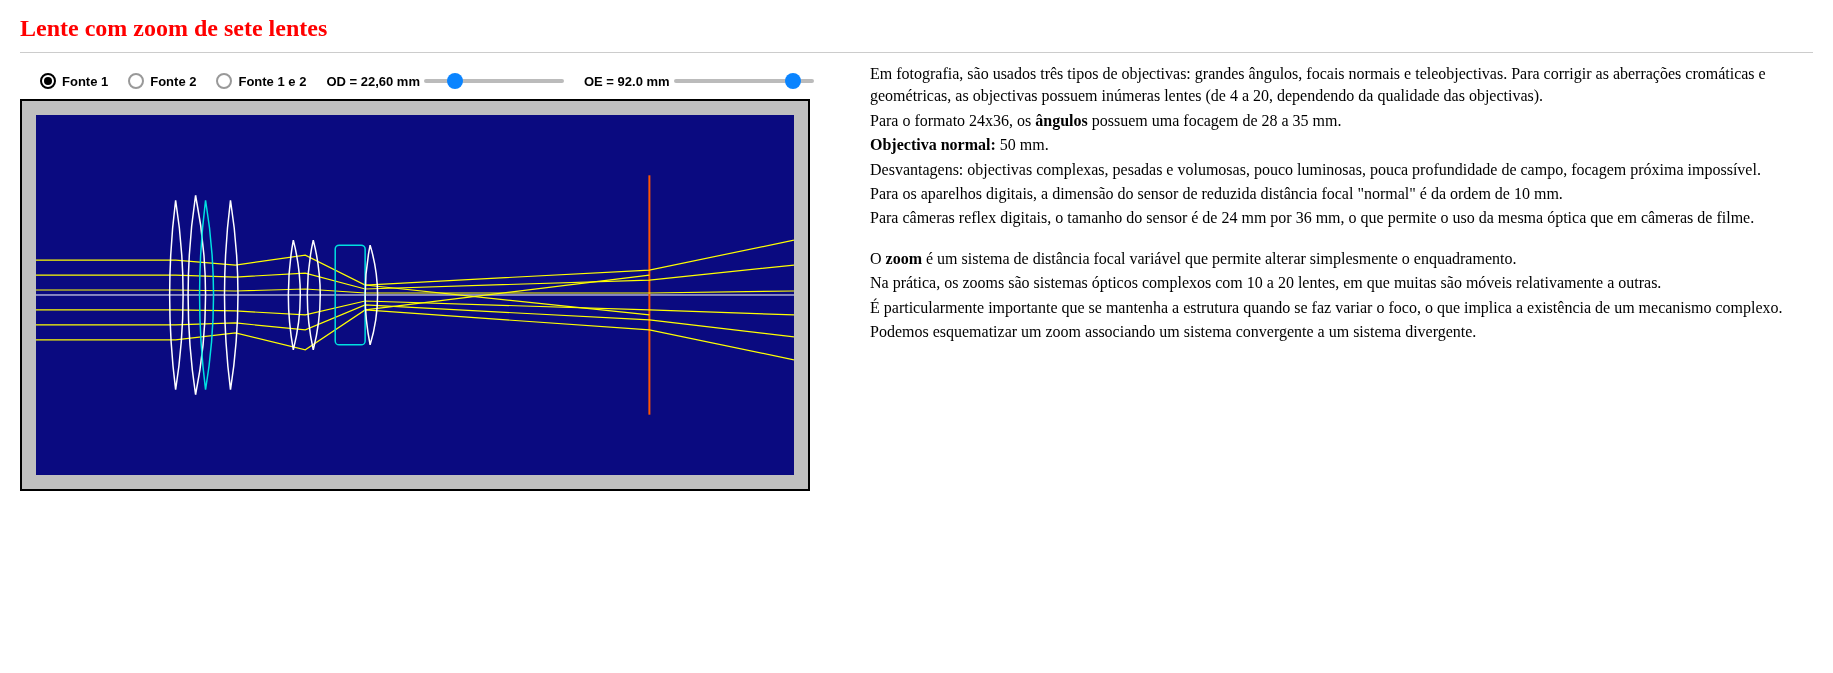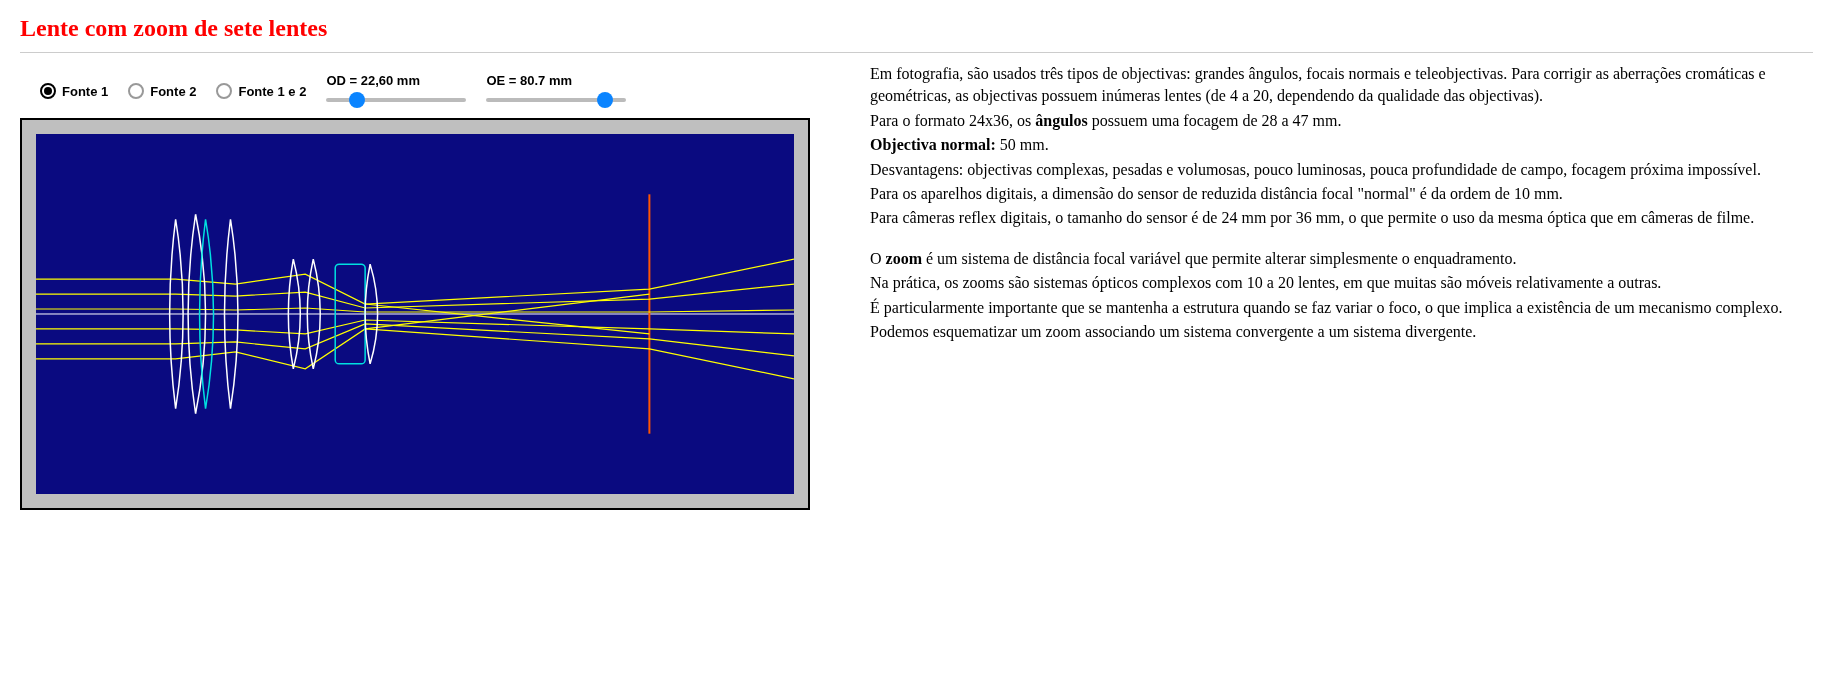--- a/index.html
+++ b/index.html
@@ -63,22 +63,22 @@
   }
   .radio.inactive .radio-circ { border-color: #999; }
   .radio-dot {
     width: 8px;
     height: 8px;
     background: #000;
     border-radius: 50%;
   }
   .slider-block {
     display: flex;
-    flex-direction: column;
-    align-items: flex-start;
+    flex-direction: row;
+    align-items: flex-end;
     gap: 4px;
   }
   .slider-label { font-weight: bold; }
   .slider {
     position: relative;
     width: 140px;
     height: 16px;
   }
   .track {
     position: absolute;
@@ -140,21 +140,21 @@
         </div>
       </div>
       <div class="slider-block">
         <div class="slider-label">OD = 22,60 mm</div>
         <div class="slider">
           <div class="track"></div>
           <div class="thumb" style="left:22%"></div>
         </div>
       </div>
       <div class="slider-block">
-        <div class="slider-label">OE = 80.7 mm</div>
+        <div class="slider-label">OE = 92.0 mm</div>
         <div class="slider">
           <div class="track"></div>
           <div class="thumb" style="left:85%"></div>
         </div>
       </div>
     </div>
 
     <div class="canvas-wrap">
       <svg class="canvas" viewBox="0 0 760 360">
         <rect x="0" y="0" width="760" height="360" fill="#0a0a80"></rect>
@@ -196,21 +196,21 @@
         </g>
         <g stroke="#ffffff" stroke-width="1.5" fill="none">
           <path d="M335,130 Q325,180 335,230 M335,130 Q350,180 335,230"></path>
         </g>
       </svg>
     </div>
   </div>
 
   <div class="right">
     <p>Em fotografia, são usados três tipos de objectivas: grandes ângulos, focais normais e teleobjectivas. Para corrigir as aberrações cromáticas e geométricas, as objectivas possuem inúmeras lentes (de 4 a 20, dependendo da qualidade das objectivas).</p>
-    <p><span>Para o formato 24x36, os </span><b>ângulos</b><span> possuem uma focagem de 28 a 47 mm.</span></p>
+    <p><span>Para o formato 24x36, os </span><b>ângulos</b><span> possuem uma focagem de 28 a 35 mm.</span></p>
     <p><b>Objectiva normal:</b><span> 50 mm.</span></p>
     <p>Desvantagens: objectivas complexas, pesadas e volumosas, pouco luminosas, pouca profundidade de campo, focagem próxima impossível.</p>
     <p>Para os aparelhos digitais, a dimensão do sensor de reduzida distância focal "normal" é da ordem de 10 mm.</p>
     <p>Para câmeras reflex digitais, o tamanho do sensor é de 24 mm por 36 mm, o que permite o uso da mesma óptica que em câmeras de filme.</p>
     <div class="para-break"></div>
     <p><span>O </span><b>zoom</b><span> é um sistema de distância focal variável que permite alterar simplesmente o enquadramento.</span></p>
     <p>Na prática, os zooms são sistemas ópticos complexos com 10 a 20 lentes, em que muitas são móveis relativamente a outras.</p>
     <p>É particularmente importante que se mantenha a estrutura quando se faz variar o foco, o que implica a existência de um mecanismo complexo.</p>
     <p>Podemos esquematizar um zoom associando um sistema convergente a um sistema divergente.</p>
   </div>

